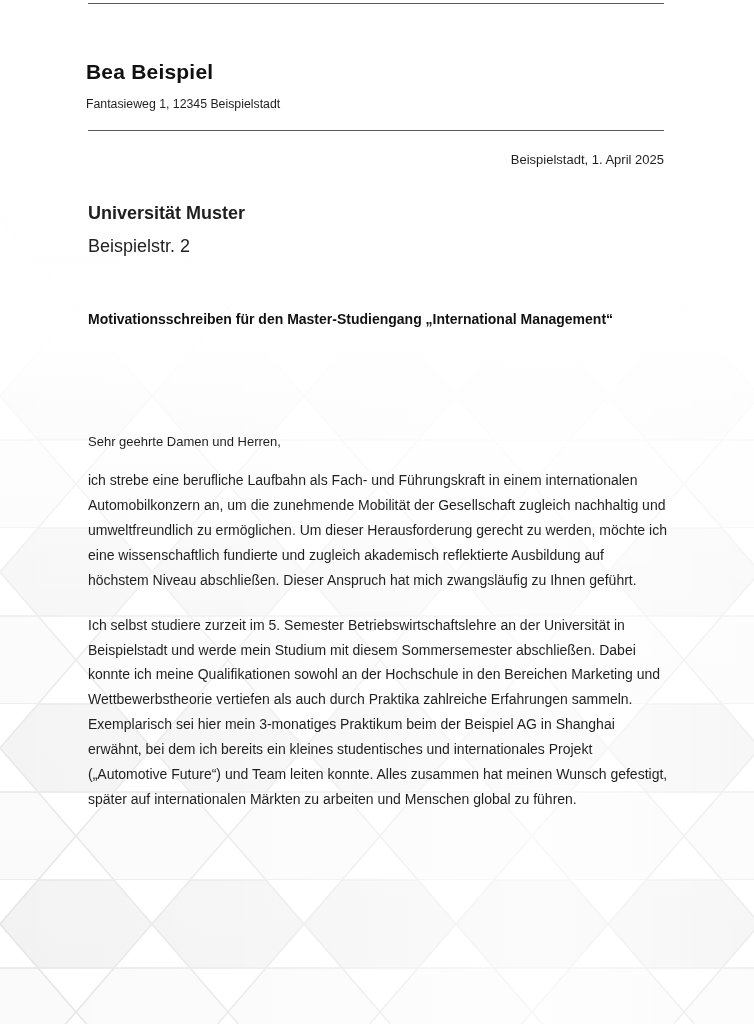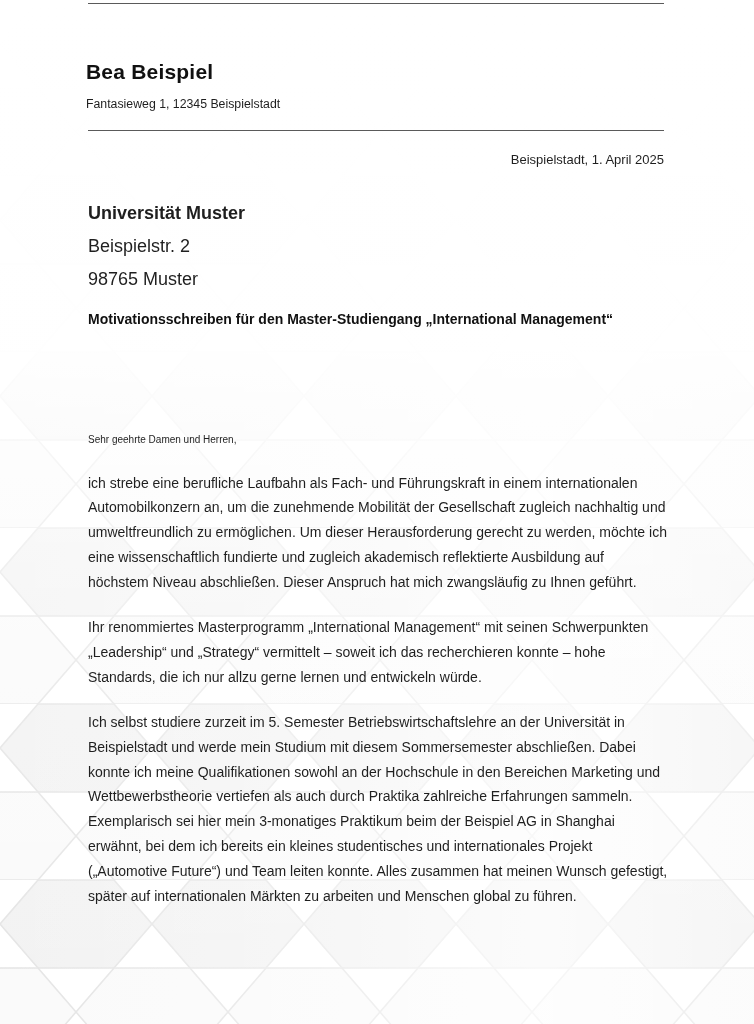--- a/index.html
+++ b/index.html
@@ -109,23 +109,23 @@
     color: #111111;
   }
 
   .body {
     position: absolute;
     left: 88px;
     top: 432px;
     width: 580px;
   }
   .salutation {
-    font-size: 10px;
+    font-size: 13px;
     line-height: 1.55;
-    margin: 0 0 23px 0;
+    margin: 0 0 16px 0;
     color: #1f1f1f;
   }
   .para {
     font-size: 14px;
     line-height: 1.78;
     margin: 0 0 20px 0;
     color: #1f1f1f;
     text-align: left;
   }
   .para:last-child { margin-bottom: 0; }
@@ -176,26 +176,24 @@
       <p class="sender-line">Fantasieweg 1, 12345 Beispielstadt</p>
     </div>
 
     <div class="rule rule-bottom"></div>
 
     <div class="date-line">Beispielstadt, 1. April 2025</div>
 
     <div class="recipient">
       <p class="recipient-line bold">Universität Muster</p>
       <p class="recipient-line">Beispielstr. 2</p>
-      <p class="recipient-line">98765 Muster</p>
     </div>
 
     <div class="subject">Motivationsschreiben für den Master-Studiengang „International Management“</div>
 
     <div class="body">
       <p class="salutation">Sehr geehrte Damen und Herren,</p>
       <p class="para">ich strebe eine berufliche Laufbahn als Fach- und Führungskraft in einem internationalen Automobilkonzern an, um die zunehmende Mobilität der Gesellschaft zugleich nachhaltig und umweltfreundlich zu ermöglichen. Um dieser Herausforderung gerecht zu werden, möchte ich eine wissenschaftlich fundierte und zugleich akademisch reflektierte Ausbildung auf höchstem Niveau abschließen. Dieser Anspruch hat mich zwangsläufig zu Ihnen geführt.</p>
-      <p class="para">Ihr renommiertes Masterprogramm „International Management“ mit seinen Schwerpunkten „Leadership“ und „Strategy“ vermittelt – soweit ich das recherchieren konnte – hohe Standards, die ich nur allzu gerne lernen und entwickeln würde.</p>
       <p class="para">Ich selbst studiere zurzeit im 5. Semester Betriebswirtschaftslehre an der Universität in Beispielstadt und werde mein Studium mit diesem Sommersemester abschließen. Dabei konnte ich meine Qualifikationen sowohl an der Hochschule in den Bereichen Marketing und Wettbewerbstheorie vertiefen als auch durch Praktika zahlreiche Erfahrungen sammeln. Exemplarisch sei hier mein 3-monatiges Praktikum beim der Beispiel AG in Shanghai erwähnt, bei dem ich bereits ein kleines studentisches und internationales Projekt („Automotive Future“) und Team leiten konnte. Alles zusammen hat meinen Wunsch gefestigt, später auf internationalen Märkten zu arbeiten und Menschen global zu führen.</p>
     </div>
 
   </div>
 </div>
 
 </body></html>

